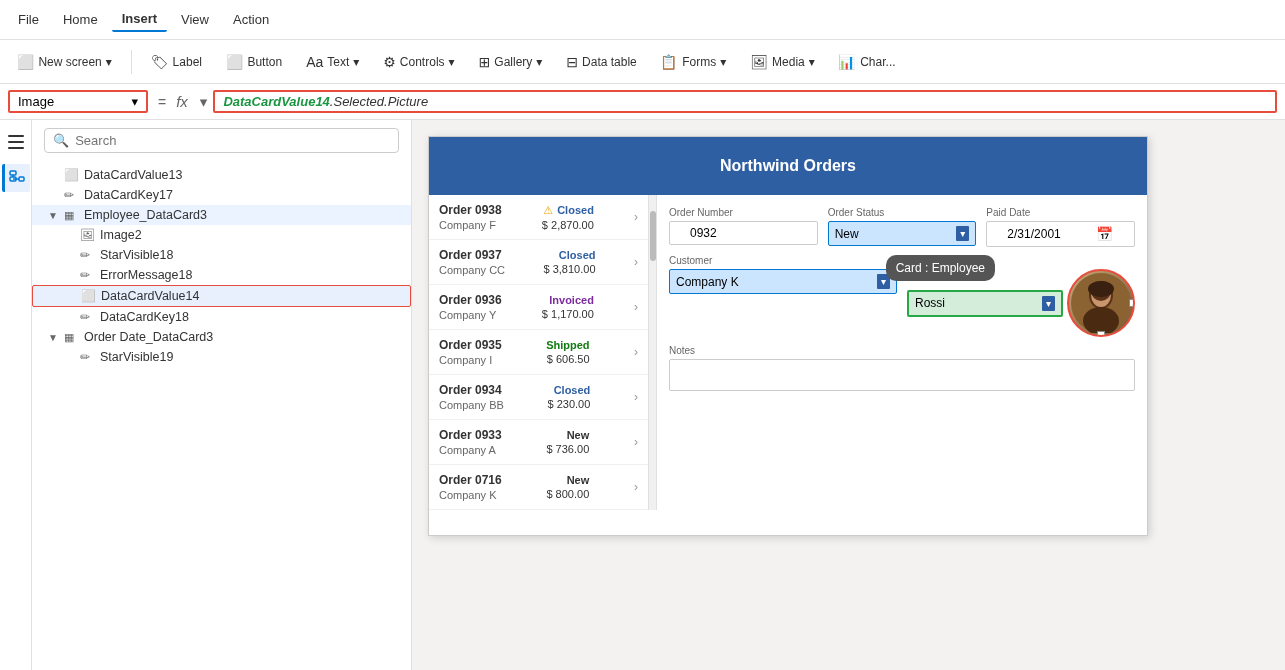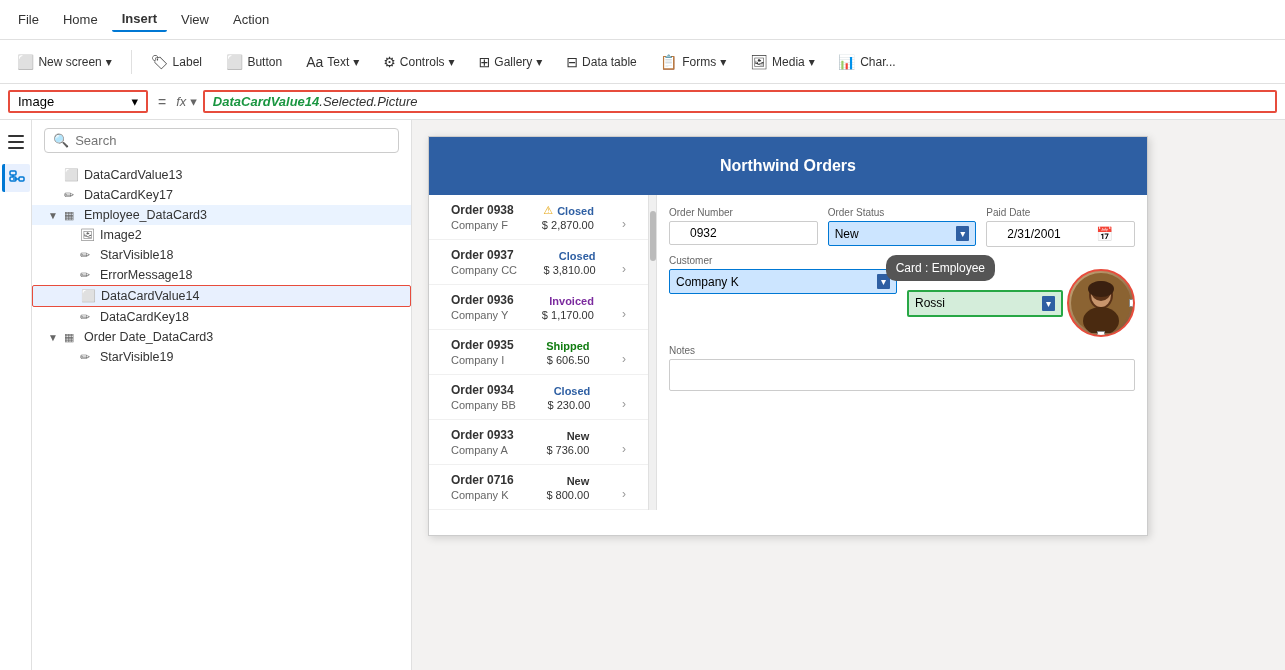--- a/index.html
+++ b/index.html
@@ -72,22 +72,22 @@
       background: #fff;
     }
     .formula-eq {
       font-size: 14px;
       color: #666;
       padding: 0 4px;
     }
     .formula-fx {
       display: flex;
       align-items: center;
-      gap: 4px;
-      font-size: 13px;
+      gap: 12px;
+      font-size: 15px;
       color: #666;
     }
     .formula-input {
       border: 2px solid #e74c3c;
       border-radius: 2px;
       padding: 2px 8px;
       font-size: 13px;
       flex: 1;
       background: #fff;
       font-style: italic;
@@ -220,23 +220,23 @@
     }
 
     
     .orders-list {
       width: 220px;
       border-right: 1px solid #e0e0e0;
       overflow-y: auto;
     }
     .order-item {
       display: flex;
-      align-items: flex-end;
+      align-items: center;
       justify-content: space-between;
-      padding: 8px 22px;
+      padding: 8px 10px;
       border-bottom: 1px solid #f0f0f0;
       font-size: 12px;
       cursor: pointer;
     }
     .order-left { display: flex; flex-direction: column; gap: 2px; }
     .order-num { font-weight: 600; color: #333; font-size: 12px; }
     .order-company { color: #666; font-size: 11px; }
     .order-right { display: flex; flex-direction: column; align-items: flex-end; gap: 2px; }
     .order-status { font-size: 11px; }
     .status-closed { color: #2e5fa3; font-weight: 600; }

